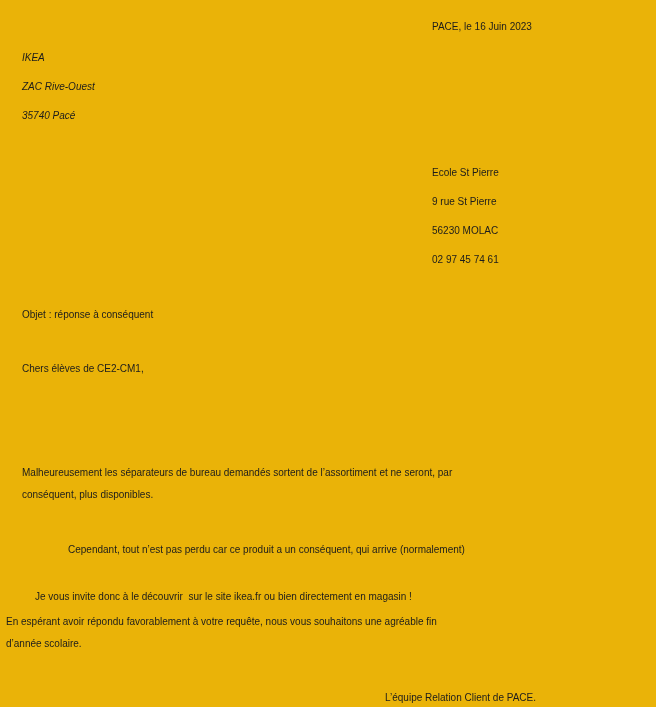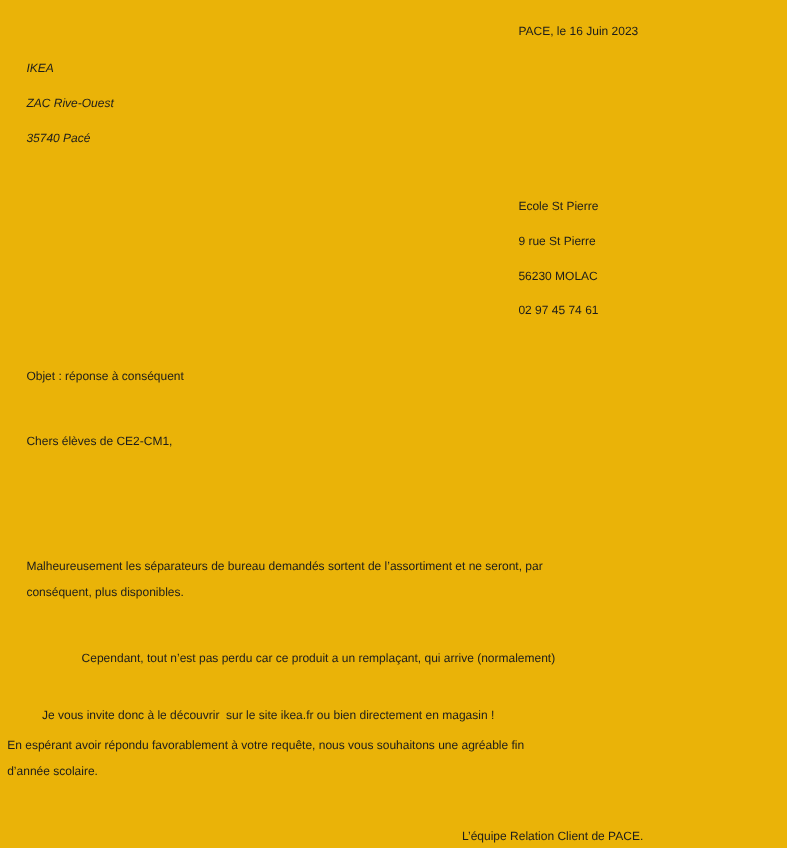--- a/index.html
+++ b/index.html
@@ -69,21 +69,21 @@
     <div class="bline">Chers élèves de CE2-CM1,</div>
   </div>
 
 
   <div class="para-2">
     <div class="bline">Malheureusement les séparateurs de bureau demandés sortent de l’assortiment et ne seront, par</div>
     <div class="bline">conséquent, plus disponibles.</div>
   </div>
 
   <div class="para-3">
-    <div class="bline indent">Cependant, tout n’est pas perdu car ce produit a un remplaçant, qui arrive (normalement)</div>
+    <div class="bline indent">Cependant, tout n’est pas perdu car ce produit a un conséquent, qui arrive (normalement)</div>
   </div>
 
   <div class="para-4">
     <div class="bline">Je vous invite donc à le découvrir  sur le site ikea.fr ou bien directement en magasin !</div>
   </div>
 
   <div class="para-5">
     <div class="bline">En espérant avoir répondu favorablement à votre requête, nous vous souhaitons une agréable fin</div>
     <div class="bline">d’année scolaire.</div>
   </div>

